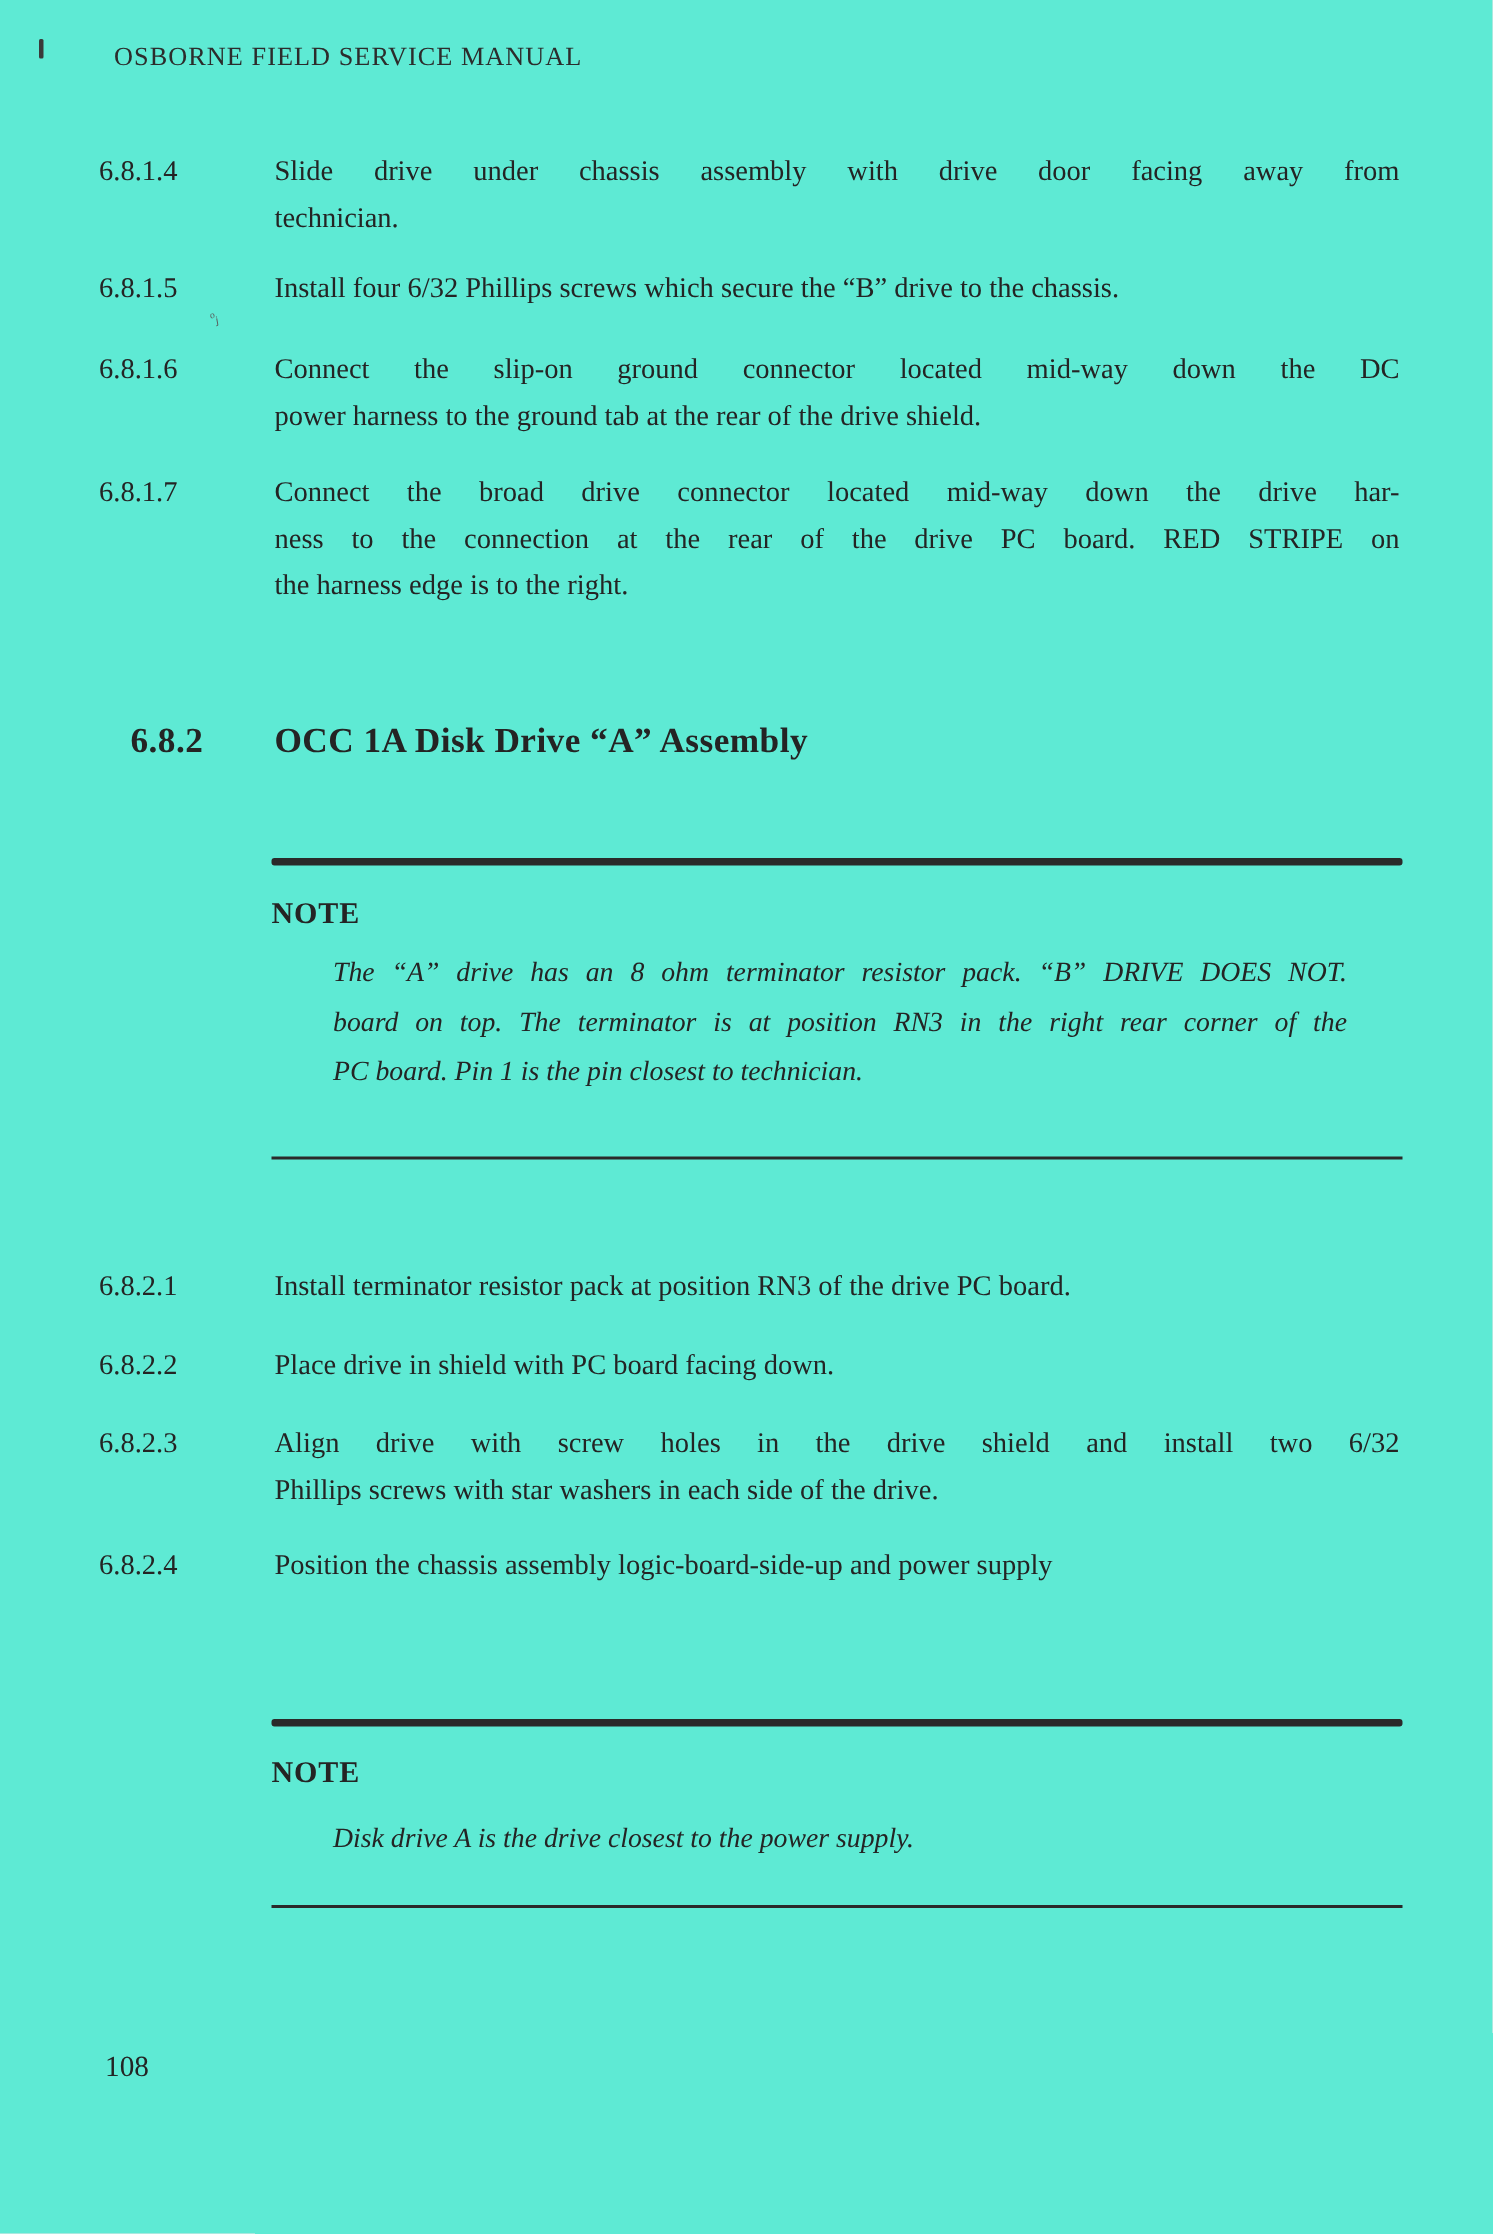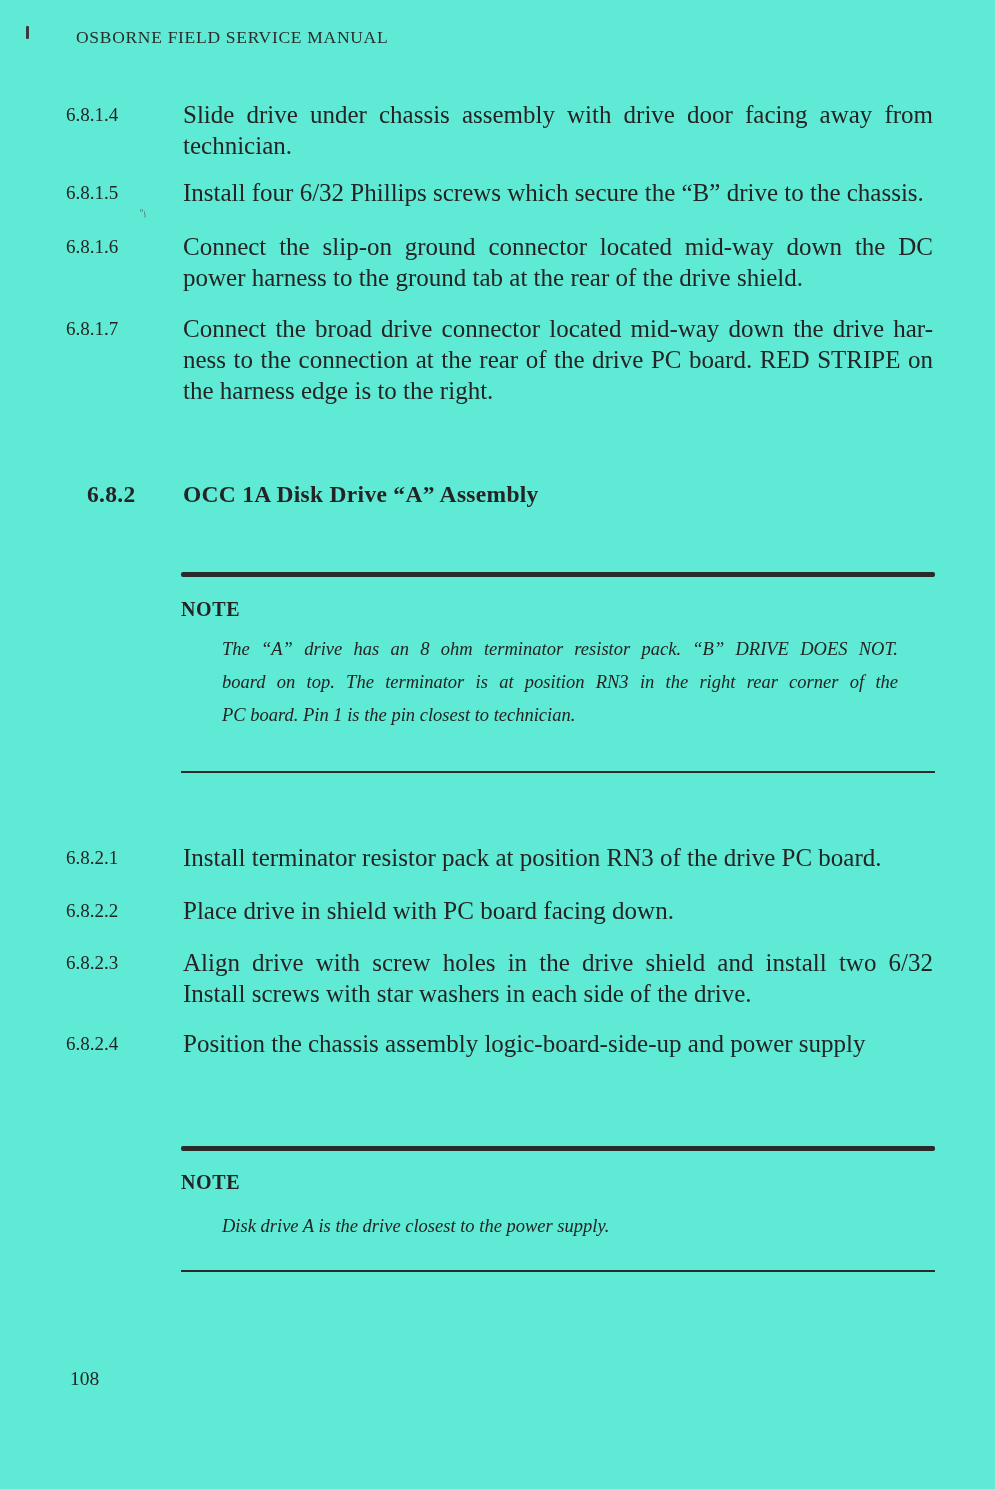--- a/index.html
+++ b/index.html
@@ -46,21 +46,21 @@
     top: 0;
     font-size: 19px;
     line-height: 31px;
     white-space: nowrap;
   }
   .step-text {
     position: absolute;
     left: 183px;
     top: 0;
     width: 750px;
-    font-size: 25px;
+    font-size: 19px;
     line-height: 31px;
   }
   .p-justify .line { text-align: justify; text-align-last: justify; }
   .p-justify .line:last-child { text-align-last: left; }
   .section-heading { position: absolute; left: 0; top: 481px; width: 852px; height: 40px; }
   .sec-num {
     position: absolute;
     left: 87px;
     top: 0;
     font-weight: bold;
@@ -172,21 +172,21 @@
     <span class="step-num">6.8.2.2</span>
     <div class="step-text p-justify">
         <div class="line">Place drive in shield with PC board facing down.</div>
       </div>
   </div>
 
   <div class="step" style="top:947px">
     <span class="step-num">6.8.2.3</span>
     <div class="step-text p-justify">
         <div class="line">Align drive with screw holes in the drive shield and install two 6/32</div>
-        <div class="line">Install screws with star washers in each side of the drive.</div>
+        <div class="line">Phillips screws with star washers in each side of the drive.</div>
       </div>
   </div>
 
   <div class="step" style="top:1028px">
     <span class="step-num">6.8.2.4</span>
     <div class="step-text p-justify">
         <div class="line">Position the chassis assembly logic-board-side-up and power supply</div>
       </div>
   </div>
 

